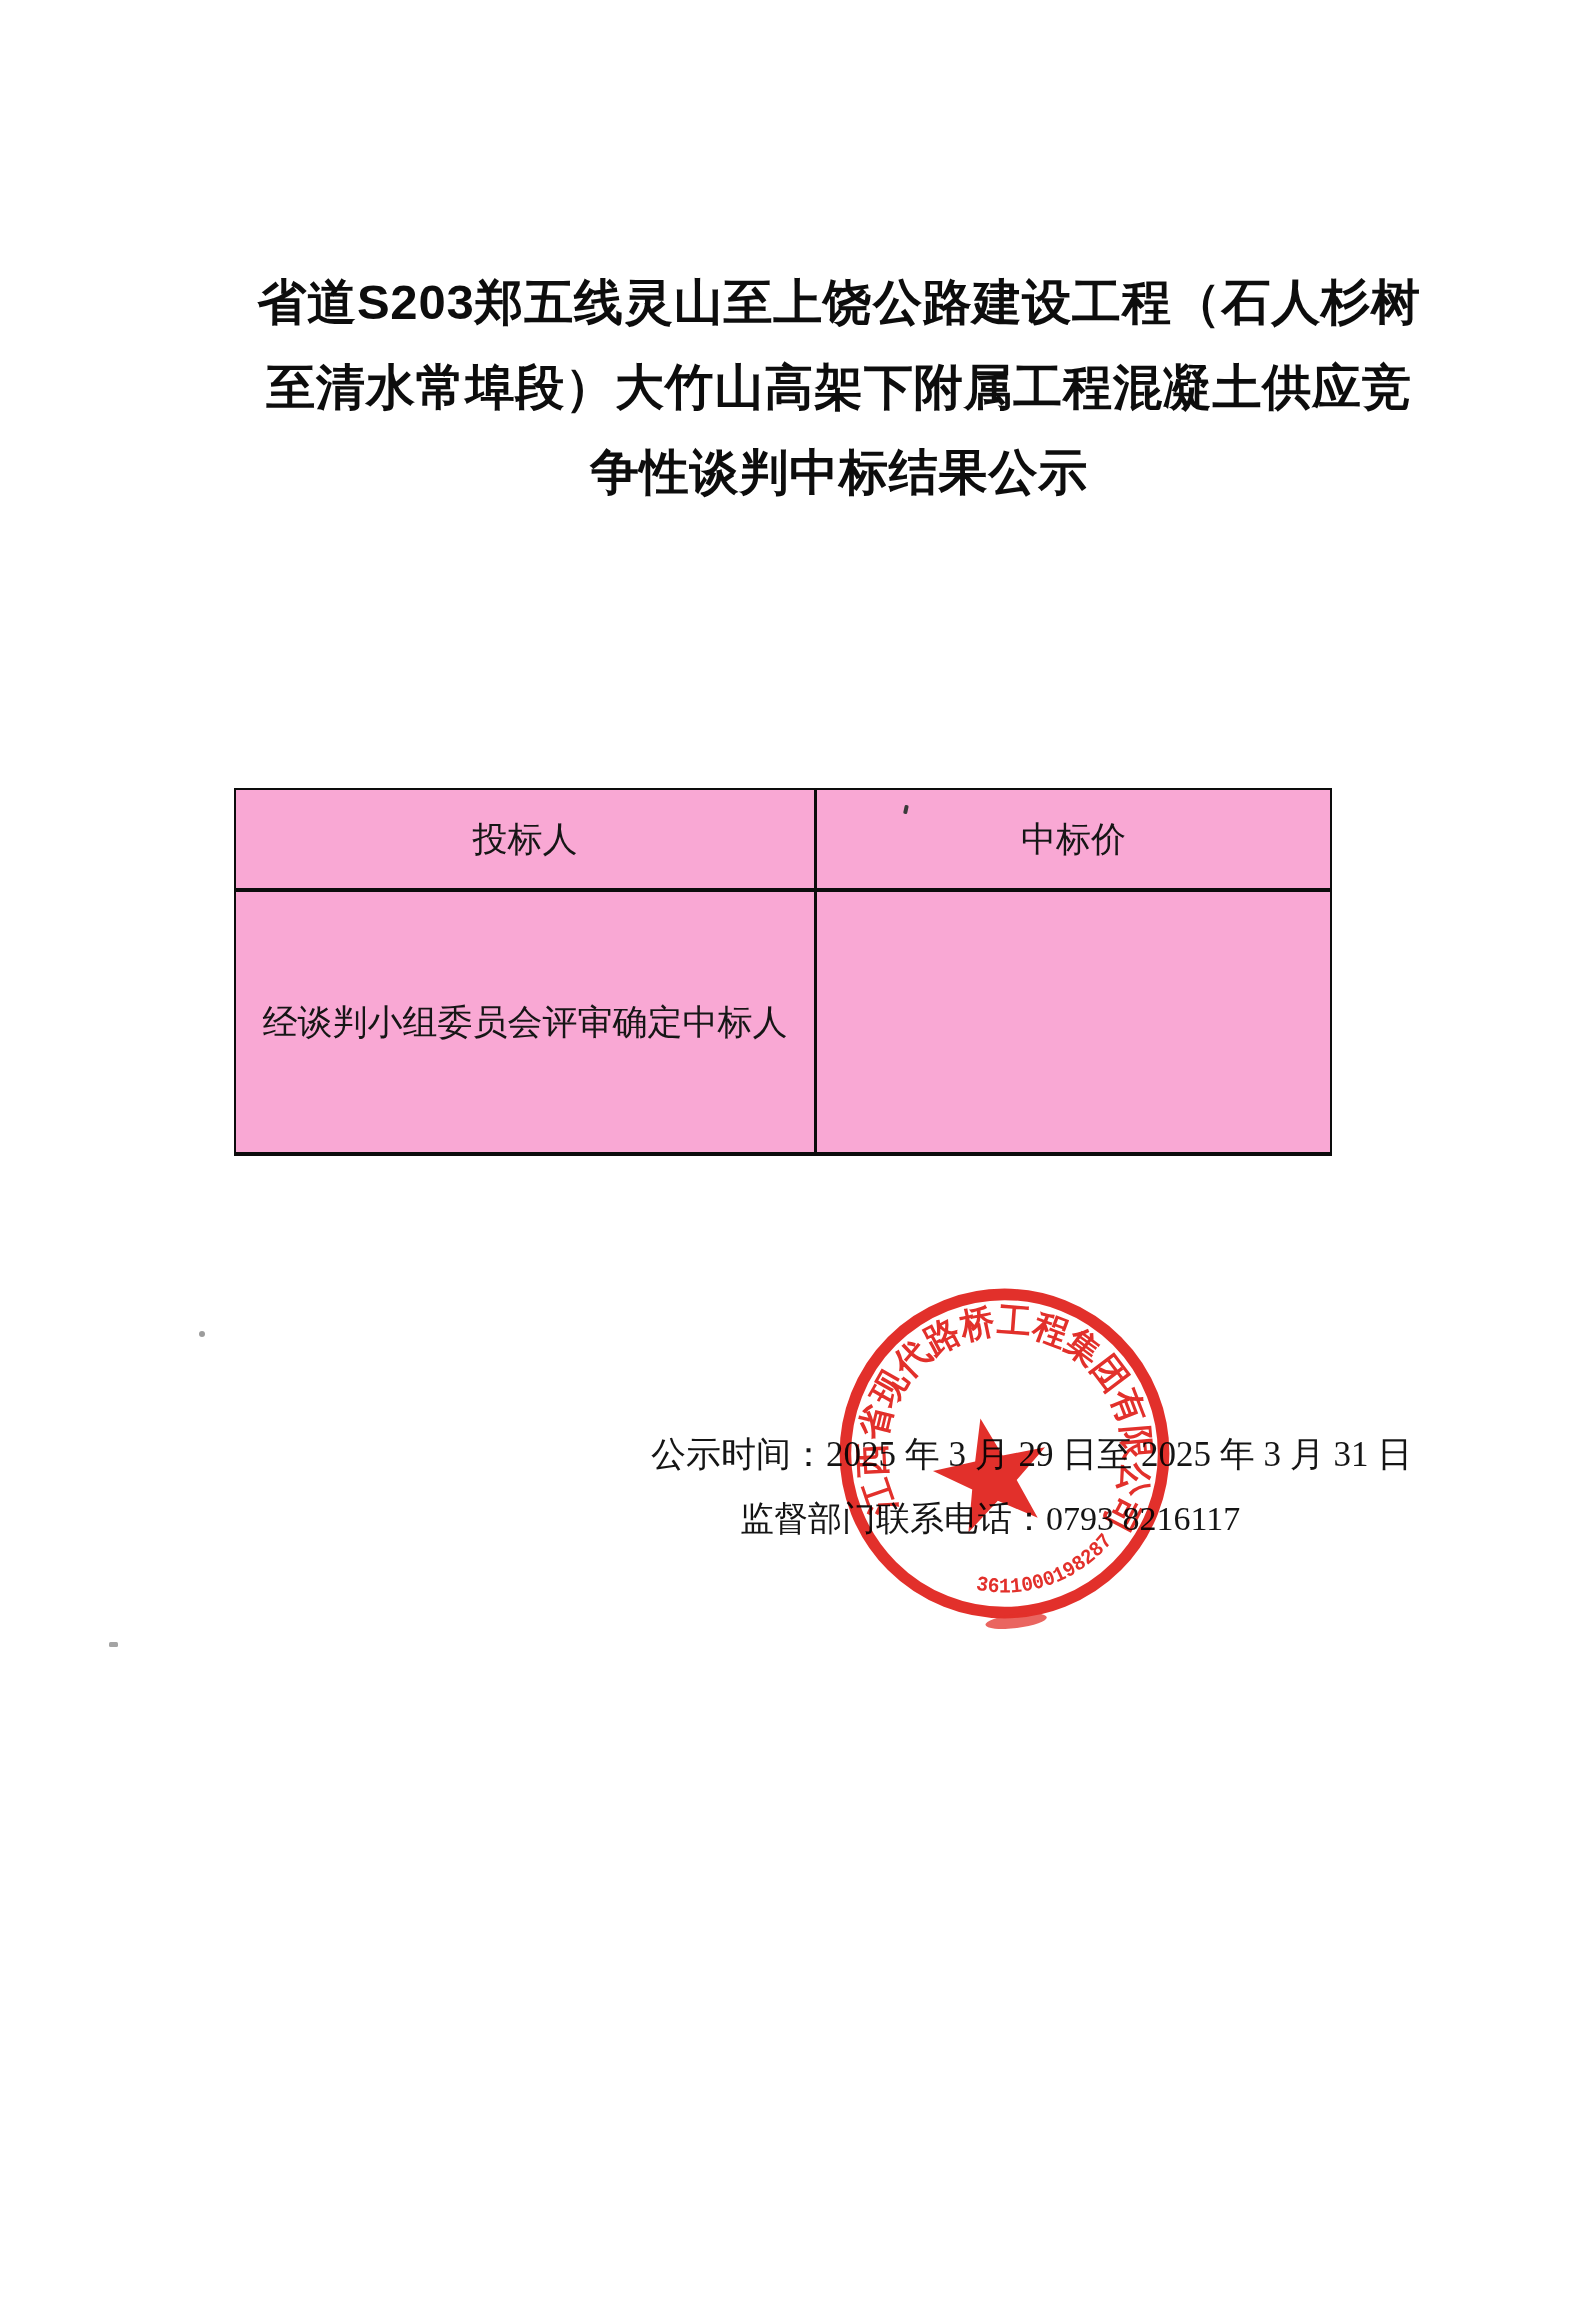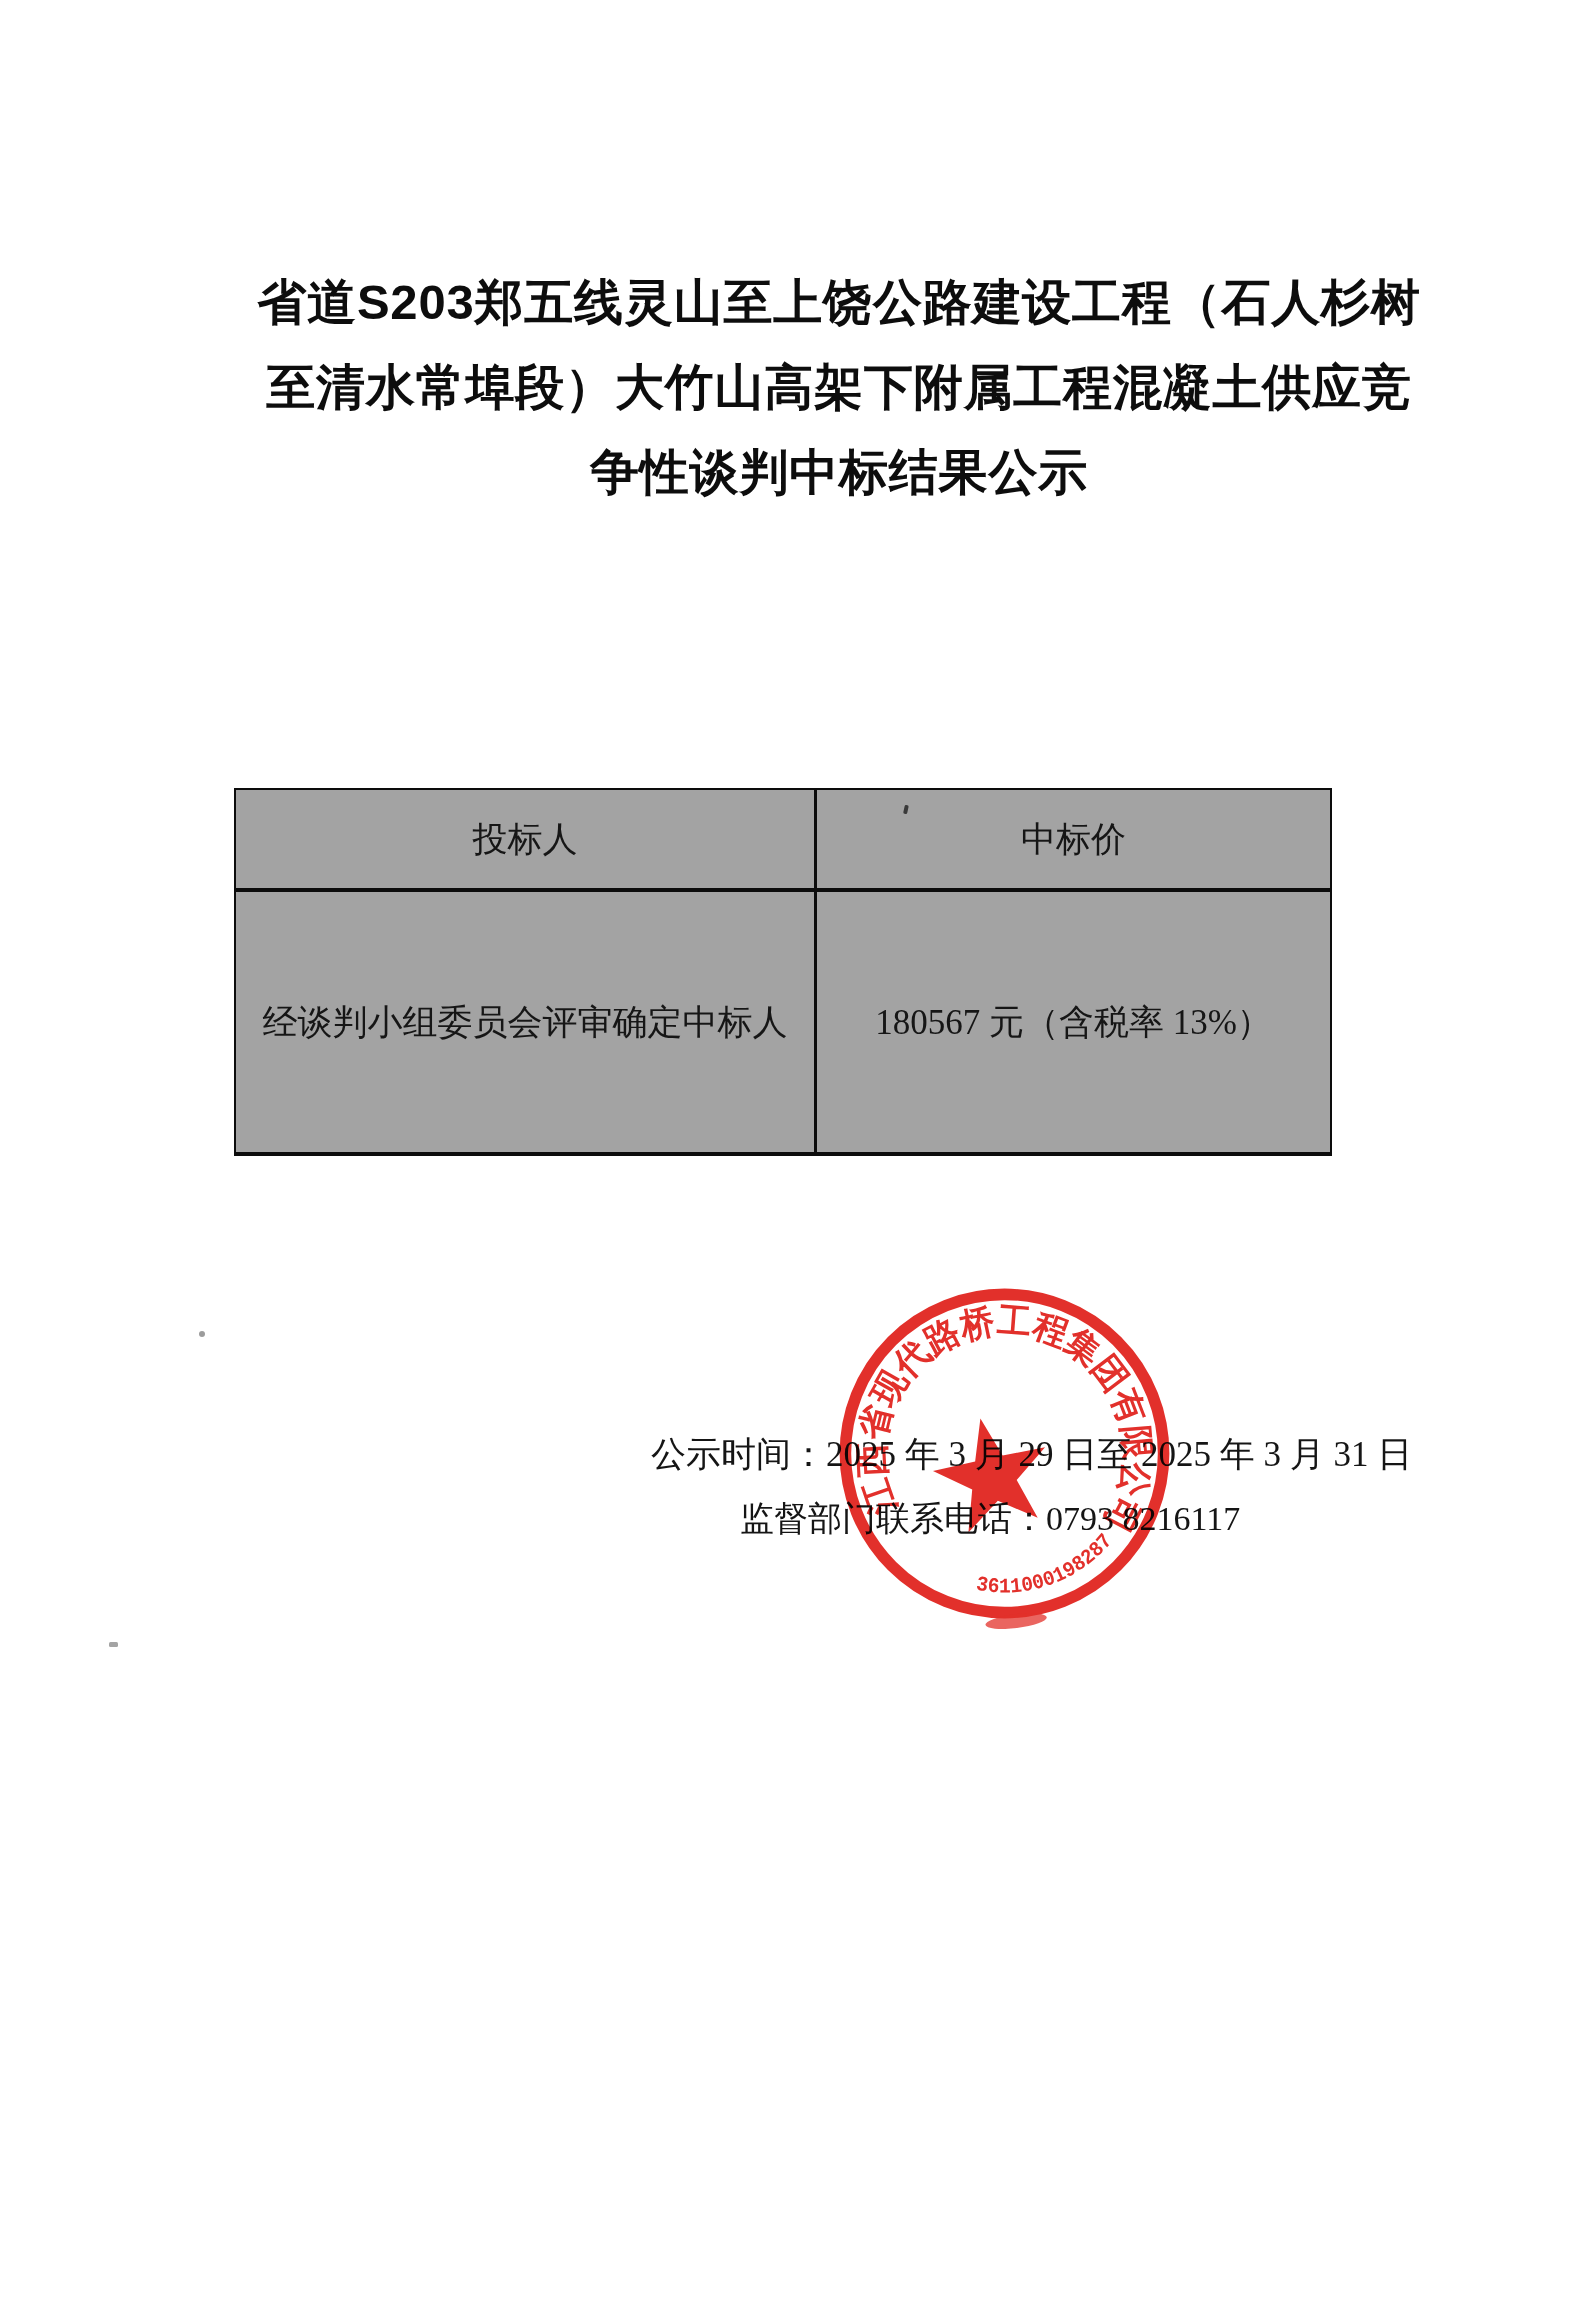--- a/index.html
+++ b/index.html
@@ -38,21 +38,21 @@
     color:#181818;
   }
 
   
   .result-table{
     position:absolute;
     left:234px; top:788px; width:1098px;
     border:2.3px solid #0c0c0c;
     border-bottom-width:4.6px;
     box-sizing:border-box;
-    background:#a3a3a3;
+    background:#f9a8d4;
   }
   .tr{display:flex;}
   .tr.header{height:98px; border-bottom:4.6px solid #0c0c0c;}
   .tr.body{height:260px;}
   .td{
     display:flex;align-items:center;justify-content:center;
     font-size:35px;color:#161616;text-align:center;
     box-sizing:border-box;
   }
   .td.c1{width:581px;border-right:3.1px solid #0c0c0c;}
@@ -96,21 +96,20 @@
   </div>
 
 
   <div class="result-table">
     <div class="tr header">
       <div class="td c1">投标人</div>
       <div class="td c2">中标价</div>
     </div>
     <div class="tr body">
       <div class="td c1">经谈判小组委员会评审确定中标人</div>
-      <div class="td c2">180567 元（含税率 13%）</div>
     </div>
   </div>
 
   <div class="pub-date">公示时间：2025 年 3 月 29 日至 2025 年 3 月 31 日</div>
   <div class="phone-line">监督部门联系电话：0793 8216117</div>
 
   <svg class="seal" viewBox="0 0 470 470" xmlns="http://www.w3.org/2000/svg">
     <defs>
       <path id="arcTop" d="M 96.0 305.8 A 156 156 0 1 1 371.5 310.6" fill="none"></path>
       <path id="arcBottom" d="M 197.6 411.1 A 180 180 0 0 0 376.8 345.8" fill="none"></path>

